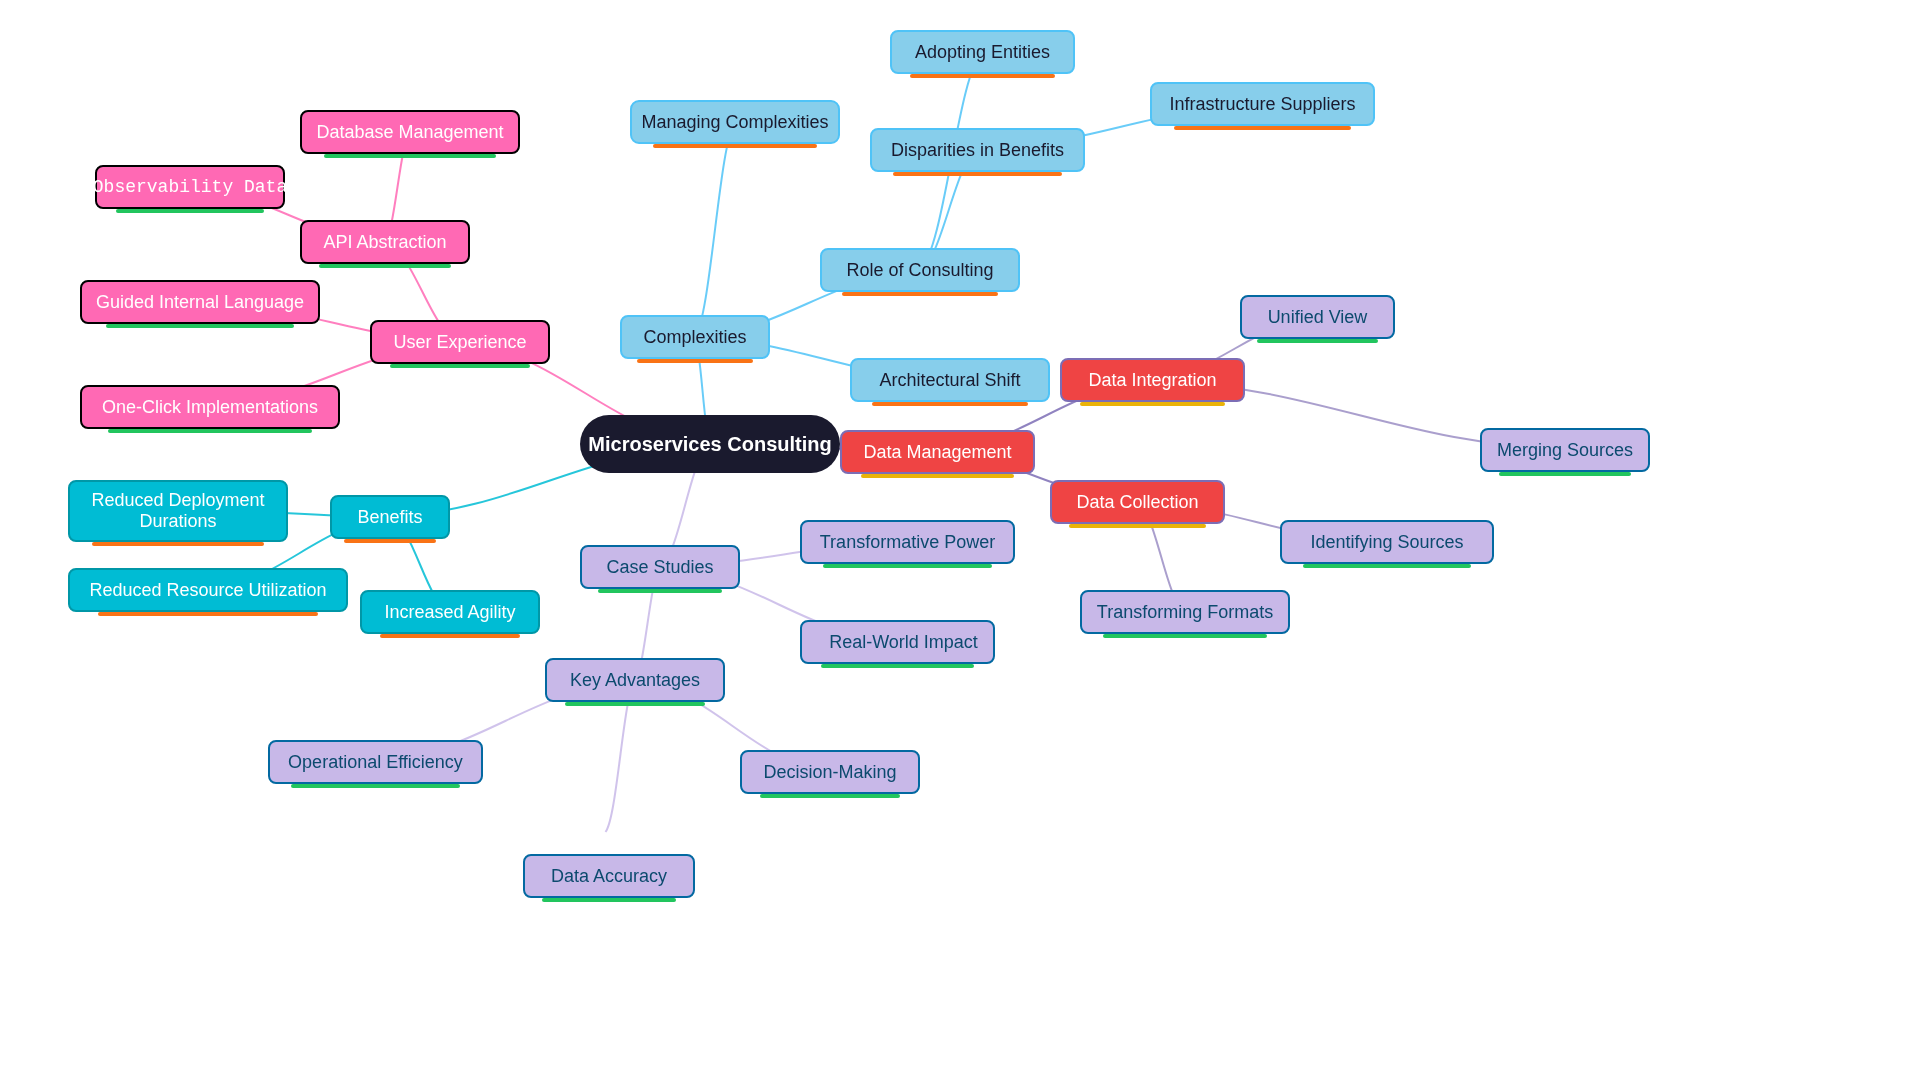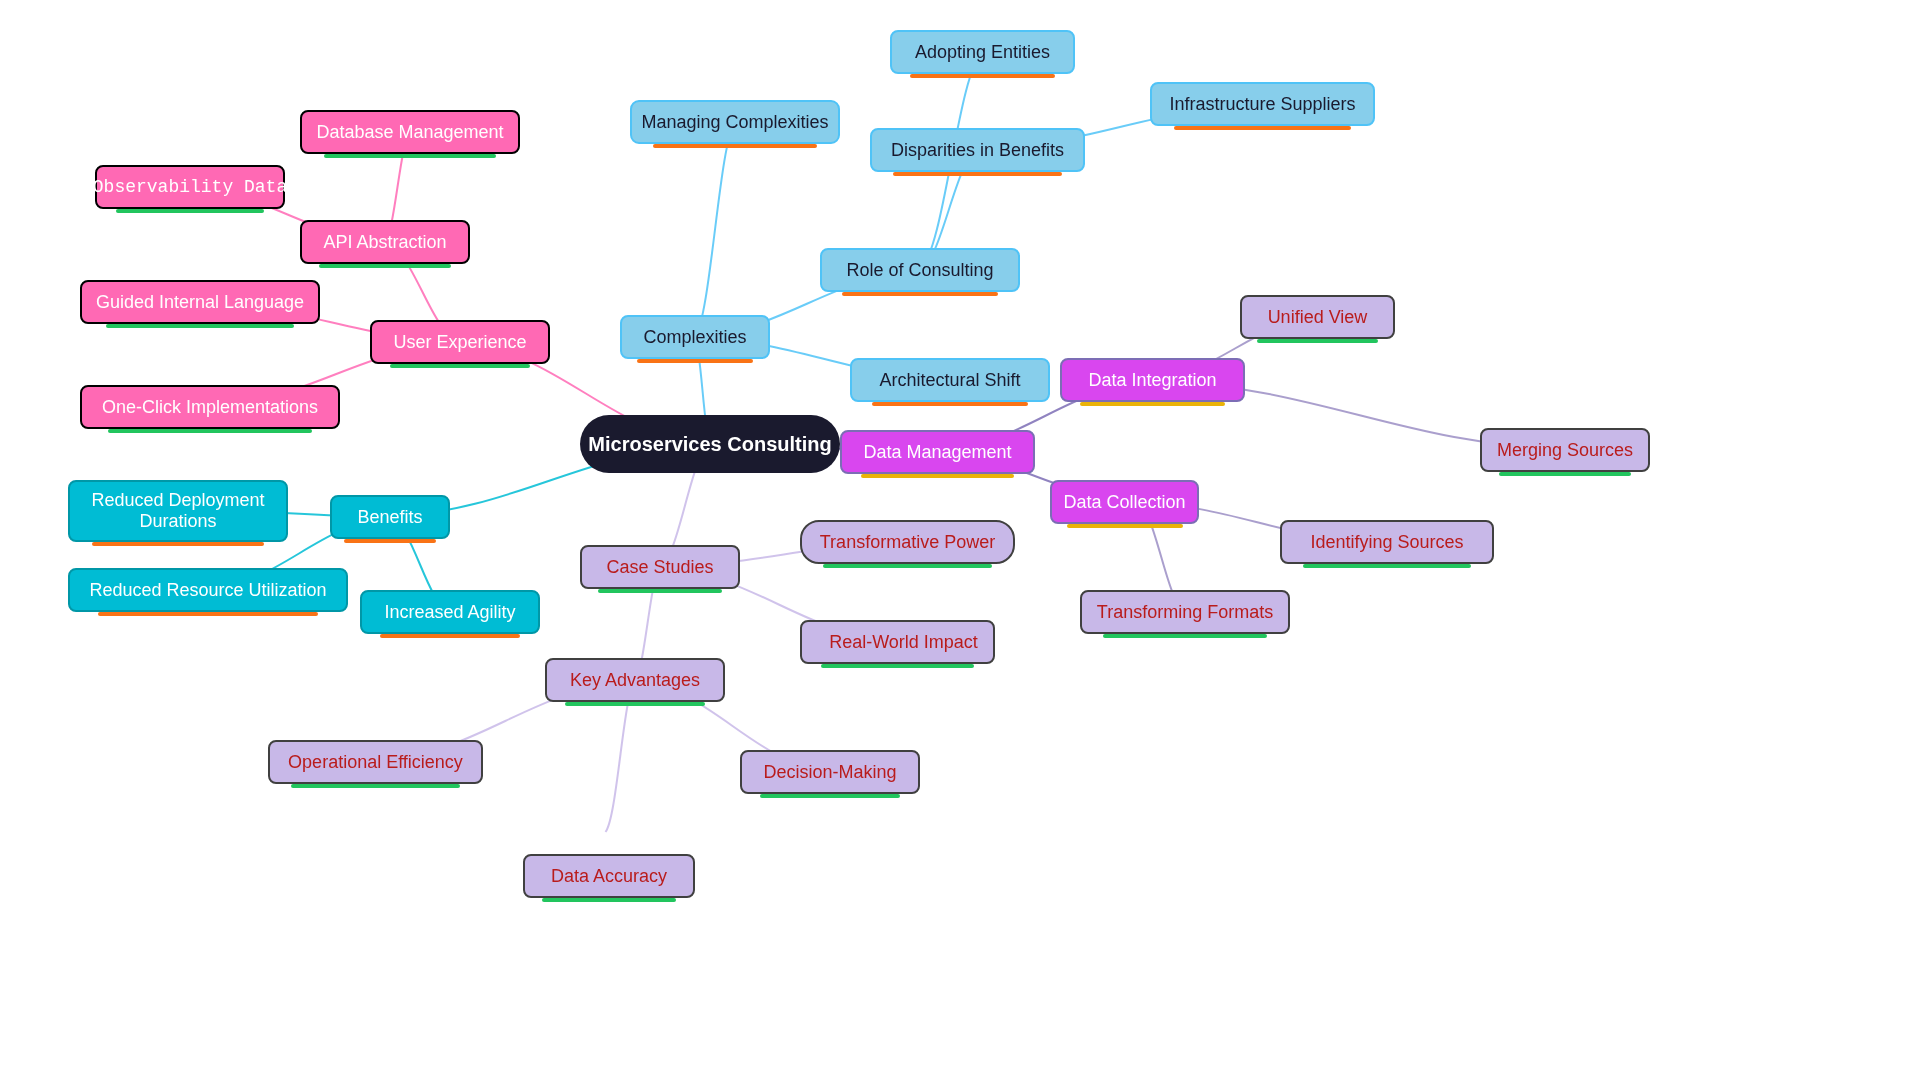--- a/index.html
+++ b/index.html
@@ -60,31 +60,31 @@
     
     .node-cyan {
       background: #00bcd4;
       color: #ffffff;
       border: 2px solid #0097a7;
     }
     .node-cyan::after { background: #f97316; }
 
     
     .node-purple {
-      background: #d946ef;
+      background: #ef4444;
       color: #ffffff;
       border: 2px solid #7c6db5;
     }
     .node-purple::after { background: #eab308; }
 
     
     .node-lavender {
       background: #c8b8e8;
-      color: #b91c1c;
-      border: 2px solid #404040;
+      color: #0c4a6e;
+      border: 2px solid #0369a1;
     }
     .node-lavender::after { background: #22c55e; }
 
     svg#connections {
       position: absolute;
       top: 0; left: 0;
       width: 1920px;
       height: 1080px;
       pointer-events: none;
     }
@@ -142,22 +142,22 @@
 <div class="node node-blue" style="left: 1150px; top: 82px; width: 225px; min-height: 44px; display: flex; align-items: center; justify-content: center; white-space: nowrap;">Infrastructure Suppliers</div>
 <div class="node node-cyan" style="left: 330px; top: 495px; width: 120px; min-height: 44px; display: flex; align-items: center; justify-content: center; white-space: nowrap;">Benefits</div>
 <div class="node node-cyan" style="left: 68px; top: 480px; width: 220px; min-height: 58px; display: flex; align-items: center; justify-content: center; white-space: pre-line;">Reduced Deployment
 Durations</div>
 <div class="node node-cyan" style="left: 68px; top: 568px; width: 280px; min-height: 44px; display: flex; align-items: center; justify-content: center; white-space: nowrap;">Reduced Resource Utilization</div>
 <div class="node node-cyan" style="left: 360px; top: 590px; width: 180px; min-height: 44px; display: flex; align-items: center; justify-content: center; white-space: nowrap;">Increased Agility</div>
 <div class="node node-purple" style="left: 840px; top: 430px; width: 195px; min-height: 44px; display: flex; align-items: center; justify-content: center; white-space: nowrap;">Data Management</div>
 <div class="node node-purple" style="left: 1060px; top: 358px; width: 185px; min-height: 44px; display: flex; align-items: center; justify-content: center; white-space: nowrap;">Data Integration</div>
 <div class="node node-lavender" style="left: 1240px; top: 295px; width: 155px; min-height: 44px; display: flex; align-items: center; justify-content: center; white-space: nowrap;">Unified View</div>
 <div class="node node-lavender" style="left: 1480px; top: 428px; width: 170px; min-height: 44px; display: flex; align-items: center; justify-content: center; white-space: nowrap;">Merging Sources</div>
-<div class="node node-purple" style="left: 1050px; top: 480px; width: 149px; min-height: 44px; display: flex; align-items: center; justify-content: center; white-space: nowrap;">Data Collection</div>
+<div class="node node-purple" style="left: 1050px; top: 480px; width: 175px; min-height: 44px; display: flex; align-items: center; justify-content: center; white-space: nowrap;">Data Collection</div>
 <div class="node node-lavender" style="left: 1280px; top: 520px; width: 214px; min-height: 44px; display: flex; align-items: center; justify-content: center; white-space: nowrap; border-radius: 8px;">Identifying Sources</div>
 <div class="node node-lavender" style="left: 1080px; top: 590px; width: 210px; min-height: 44px; display: flex; align-items: center; justify-content: center; white-space: nowrap;">Transforming Formats</div>
 <div class="node node-lavender" style="left: 580px; top: 545px; width: 160px; min-height: 44px; display: flex; align-items: center; justify-content: center; white-space: nowrap;">Case Studies</div>
-<div class="node node-lavender" style="left: 800px; top: 520px; width: 215px; min-height: 44px; display: flex; align-items: center; justify-content: center; white-space: nowrap; border-radius: 19px;">Transformative Power</div>
+<div class="node node-lavender" style="left: 800px; top: 520px; width: 215px; min-height: 44px; display: flex; align-items: center; justify-content: center; white-space: nowrap;">Transformative Power</div>
 <div class="node node-lavender" style="left: 800px; top: 620px; width: 195px; min-height: 44px; display: flex; align-items: center; justify-content: center; white-space: nowrap; padding-left: 28px;">Real-World Impact</div>
 <div class="node node-lavender" style="left: 545px; top: 658px; width: 180px; min-height: 44px; display: flex; align-items: center; justify-content: center; white-space: nowrap;">Key Advantages</div>
 <div class="node node-lavender" style="left: 268px; top: 740px; width: 215px; min-height: 44px; display: flex; align-items: center; justify-content: center; white-space: nowrap;">Operational Efficiency</div>
 <div class="node node-lavender" style="left: 523px; top: 854px; width: 172px; min-height: 44px; display: flex; align-items: center; justify-content: center; white-space: nowrap;">Data Accuracy</div>
 <div class="node node-lavender" style="left: 740px; top: 750px; width: 180px; min-height: 44px; display: flex; align-items: center; justify-content: center; white-space: nowrap;">Decision-Making</div>
 
 </body></html>

